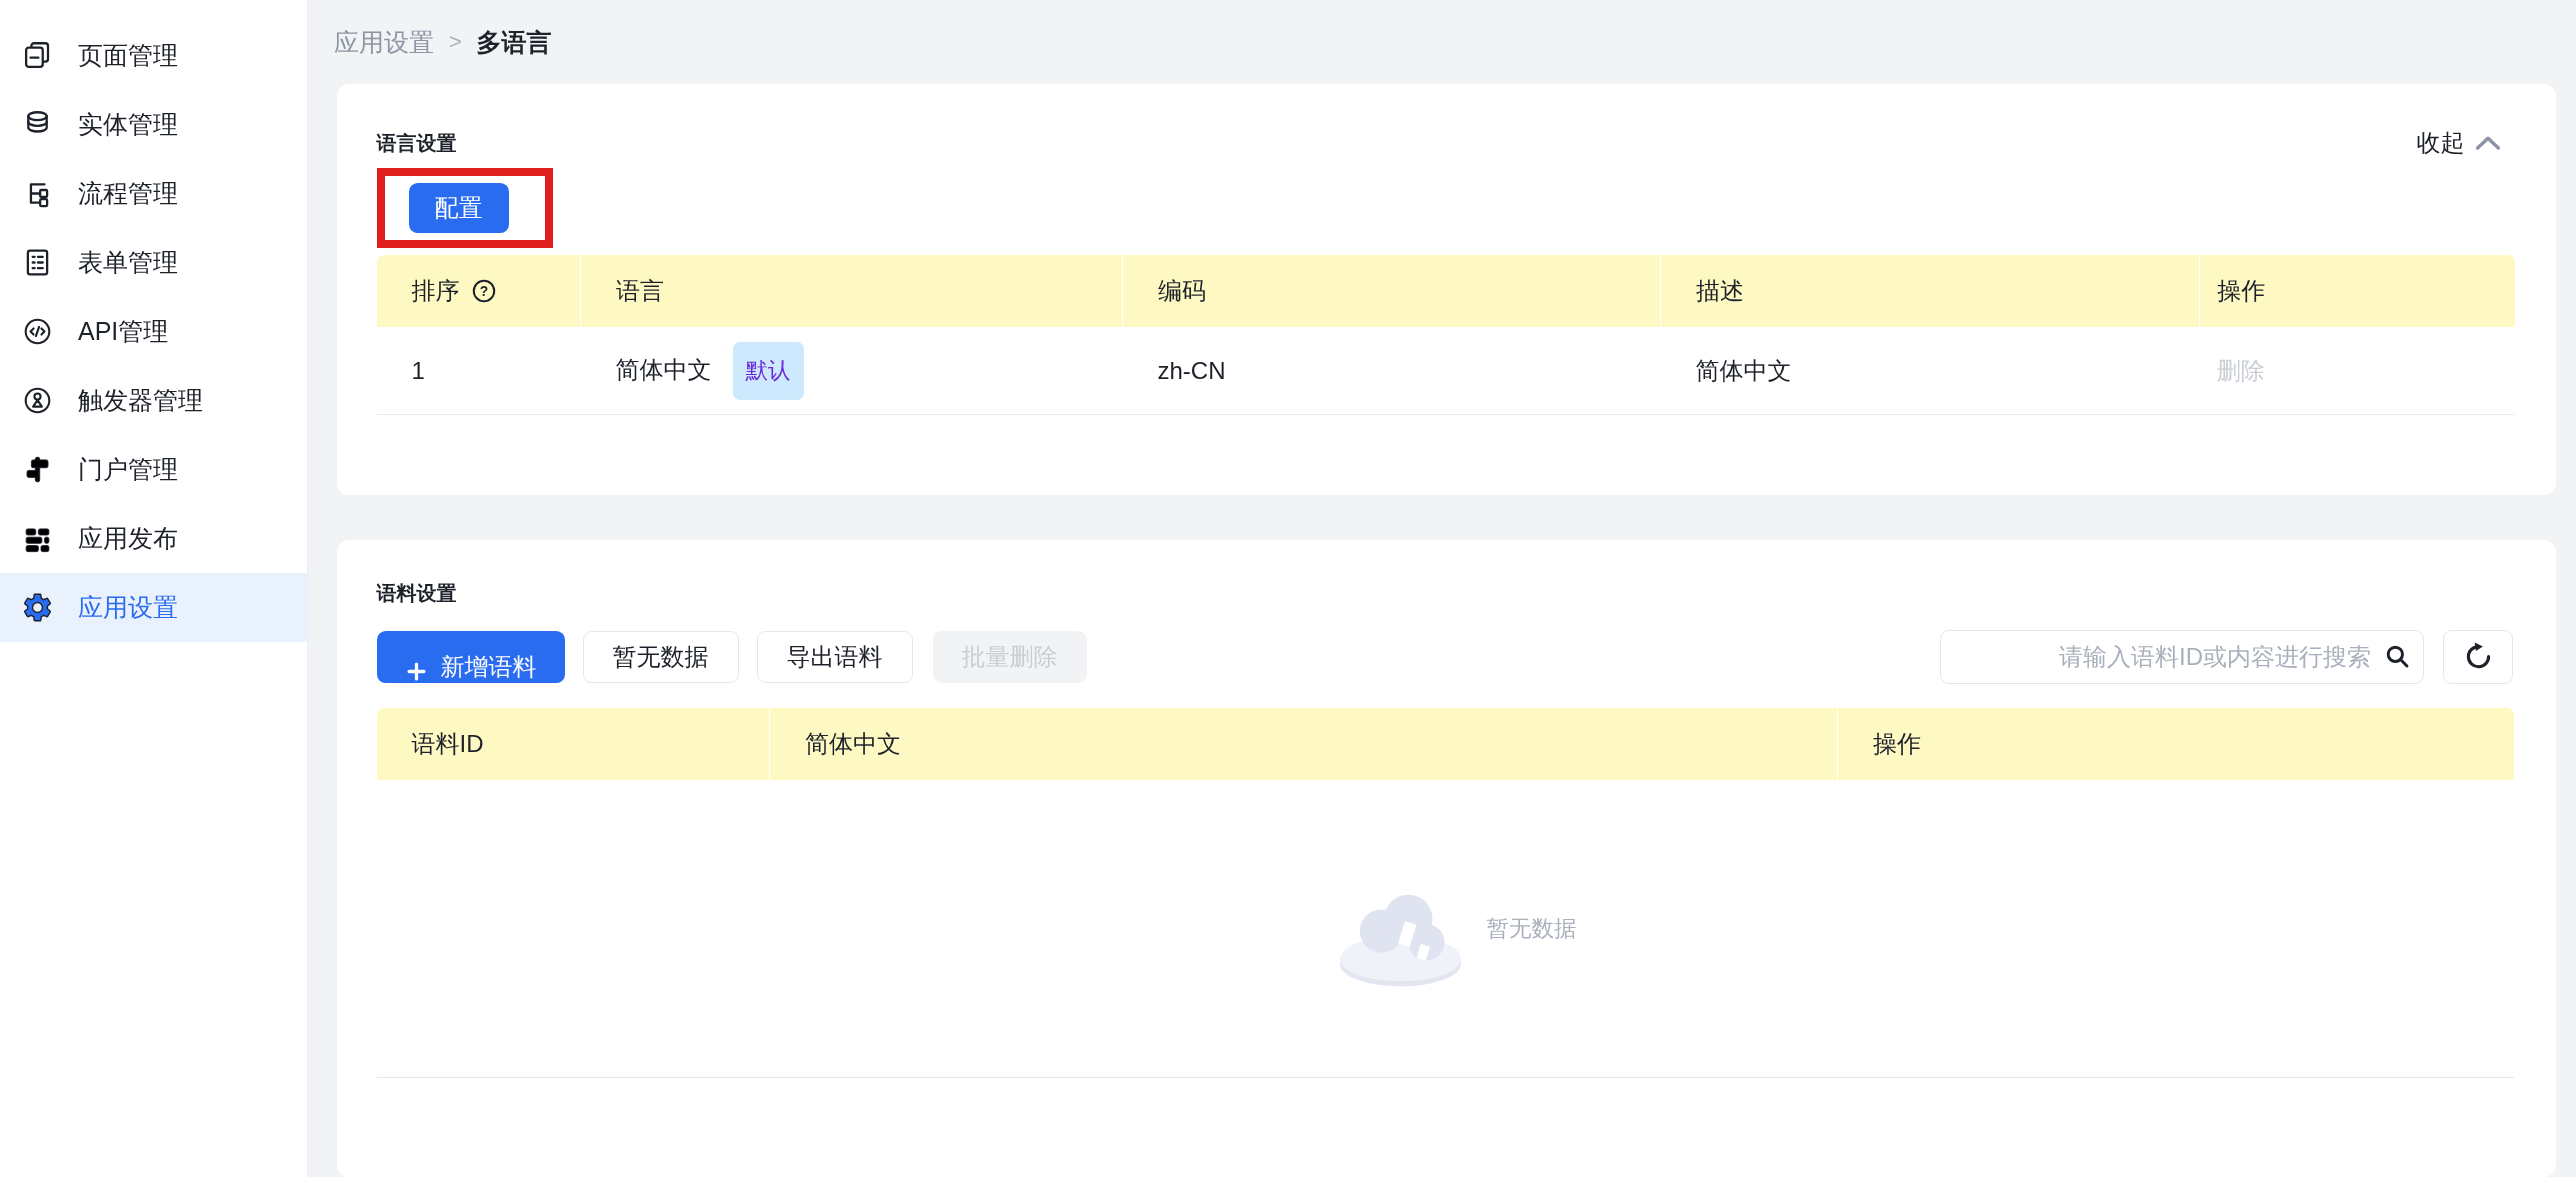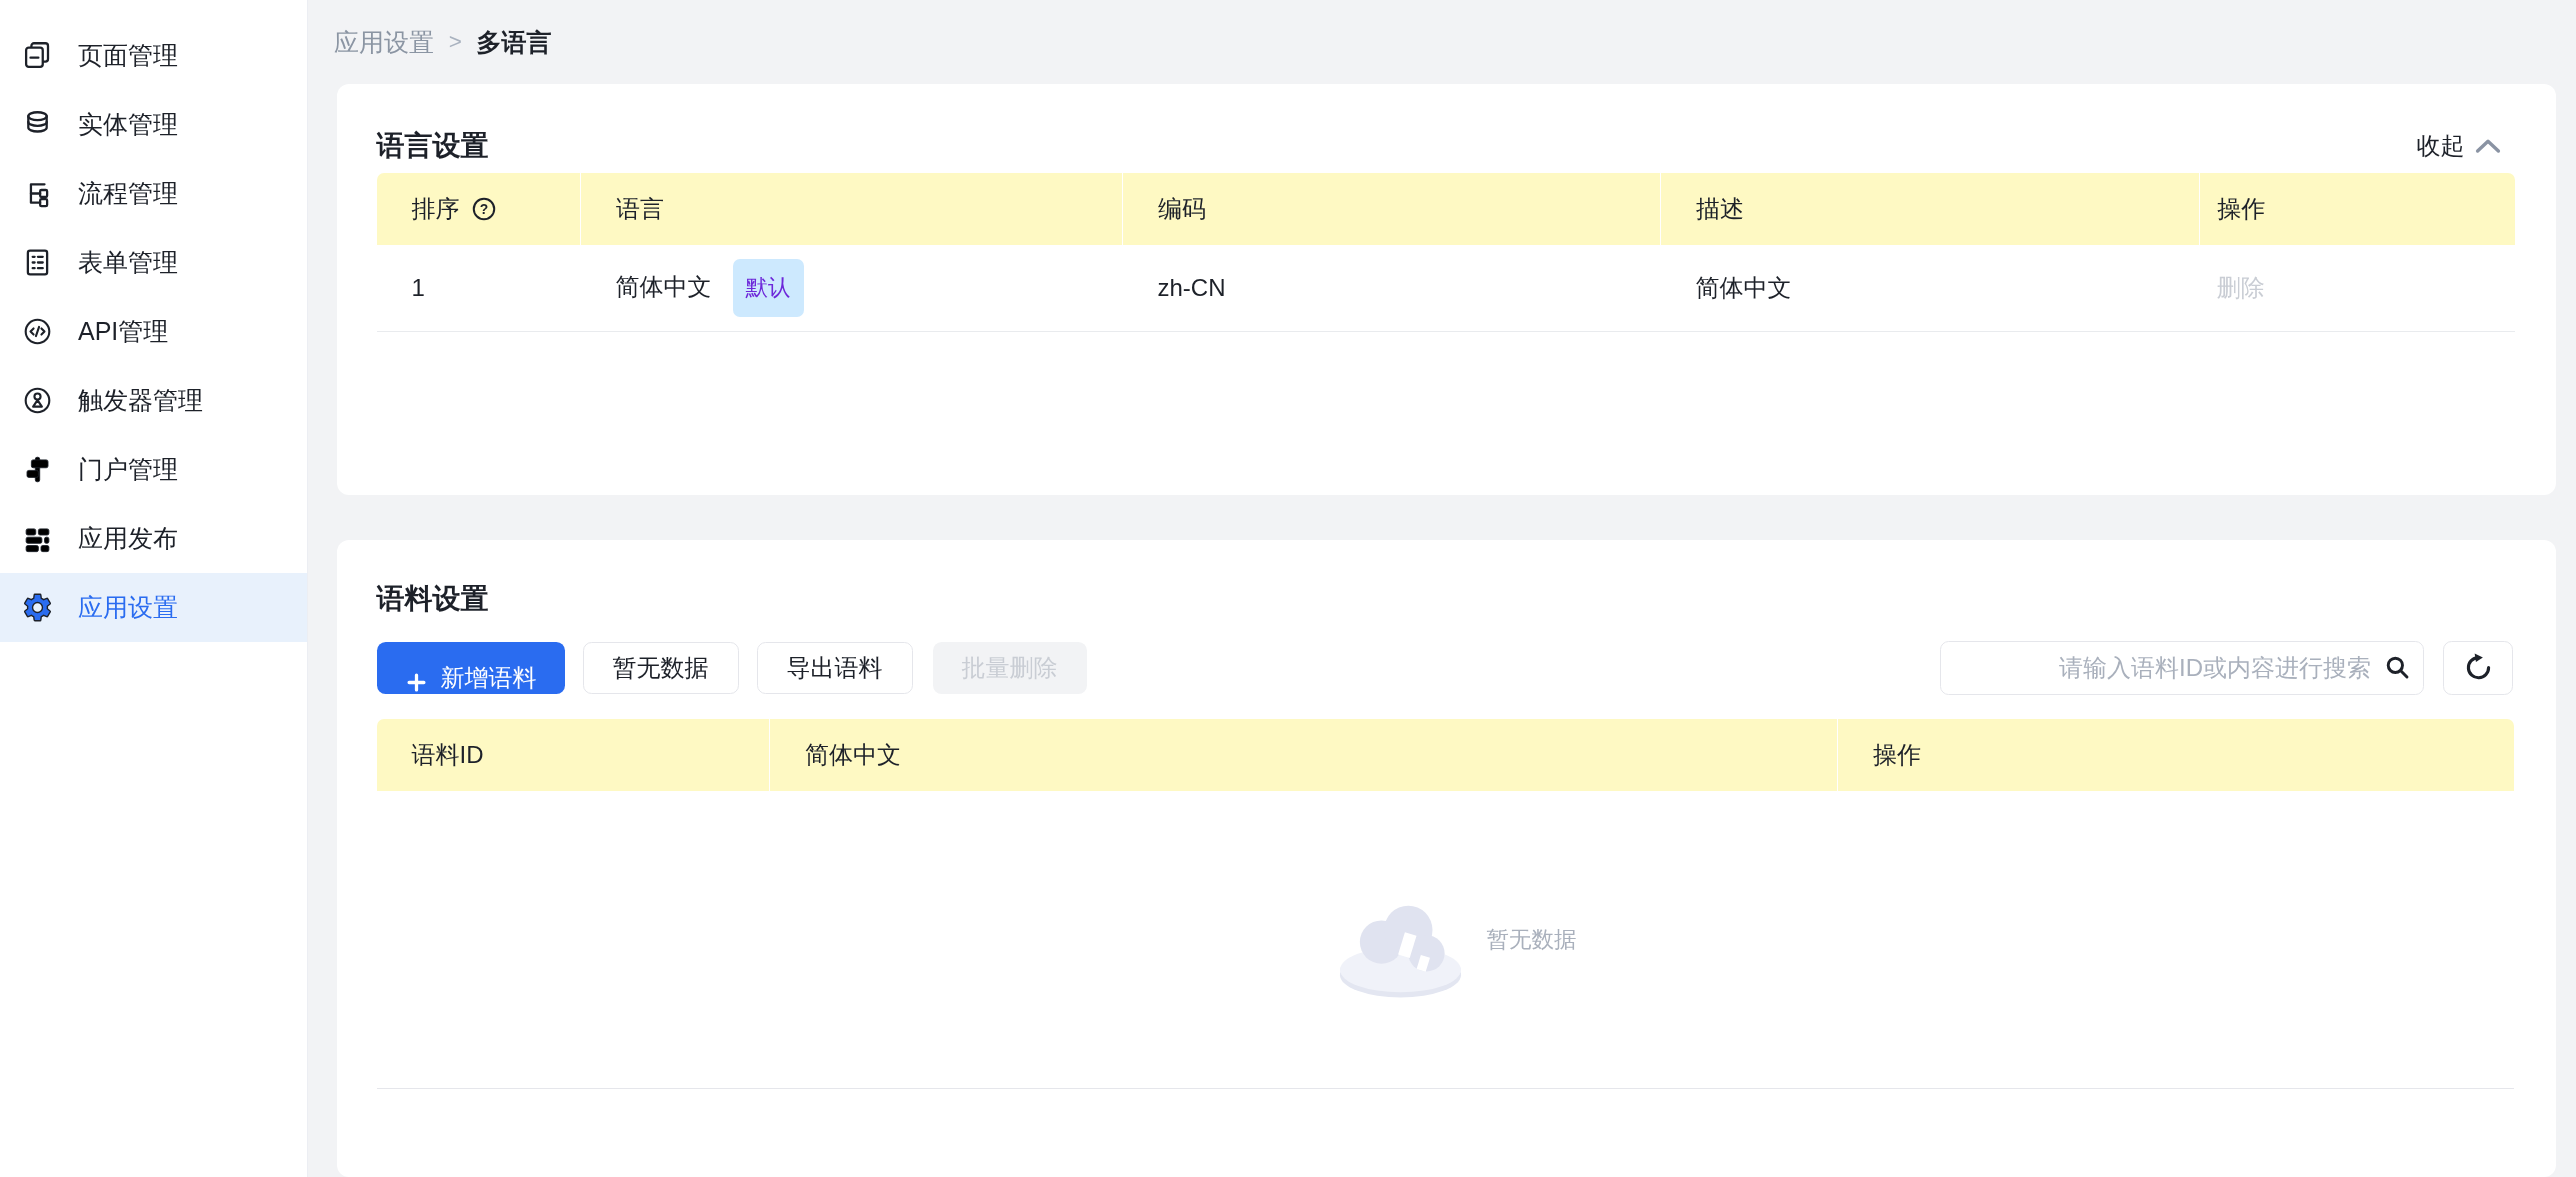--- a/index.html
+++ b/index.html
@@ -18,21 +18,21 @@
   .side-item.active { background:#e8f1fc; color:#2a6cf0; }
   
   .main { flex:1; display:flex; flex-direction:column; min-width:0; }
   .breadcrumb { height:84px; display:flex; align-items:center; padding-left:26px; gap:14.7px; font-size:25px; }
   .bc-parent { color:#8b95a3; cursor:pointer; }
   .bc-sep { color:#a9b2bf; font-size:22.5px; }
   .bc-cur { color:#1d2129; font-weight:700; }
   .card { background:#fff; border-radius:12px; margin:0 20px 0 28.5px; }
   .card-lang { height:411px; padding:43px 43px 0 40px; }
   .head-row { display:flex; justify-content:space-between; align-items:center; }
-  .sec-title { font-size:28px; font-weight:700; color:#1d2129; }
+  .sec-title { font-size:20px; font-weight:700; color:#1d2129; }
   .collapse { display:flex; align-items:center; gap:10.4px; font-size:24px; color:#1d2129; cursor:pointer; margin-right:12px; }
   .redbox { margin-top:8.6px; display:inline-block; border:8.6px solid #e0201e; padding:7px 36px 7px 24px; }
   .btn { border:none; cursor:pointer; font-family:inherit; }
   .btn-primary { background:#2a6cf0; color:#fff; font-size:24px; height:50px; padding:0 26px; border-radius:8.6px; }
   table { border-collapse:collapse; table-layout:fixed; width:2137px; }
   .tbl1 { margin-top:7.8px; }
   th { background:#fef9c3; height:72px; text-align:left; font-size:24px; font-weight:500;
        color:#1d2129; padding:0 0 0 35px; border-right:1.7px solid #fff; }
   th:first-child { border-radius:7px 0 0 0; }
   th:last-child { border-right:none; border-radius:0 7px 0 0; }
@@ -174,20 +174,23 @@
       <div class="sec-title">语言设置</div>
       <div class="collapse">
         <span>收起</span>
         <span style="display:flex;">
           <svg width="26" height="15.6" viewBox="0 0 20 12" fill="none">
             <path d="M2 10l8-7.5L18 10" stroke="#8a93a3" stroke-width="2.6" stroke-linecap="round" stroke-linejoin="round"></path>
           </svg>
         </span>
       </div>
     </div>
+    <div class="redbox">
+      <button class="btn btn-primary">配置</button>
+    </div>
     <table class="tbl1">
       <colgroup>
           <col style="width:204px">
           <col style="width:542px">
           <col style="width:538px">
           <col style="width:539px">
           <col style="width:315px">
         </colgroup>
       <thead>
         <tr>

